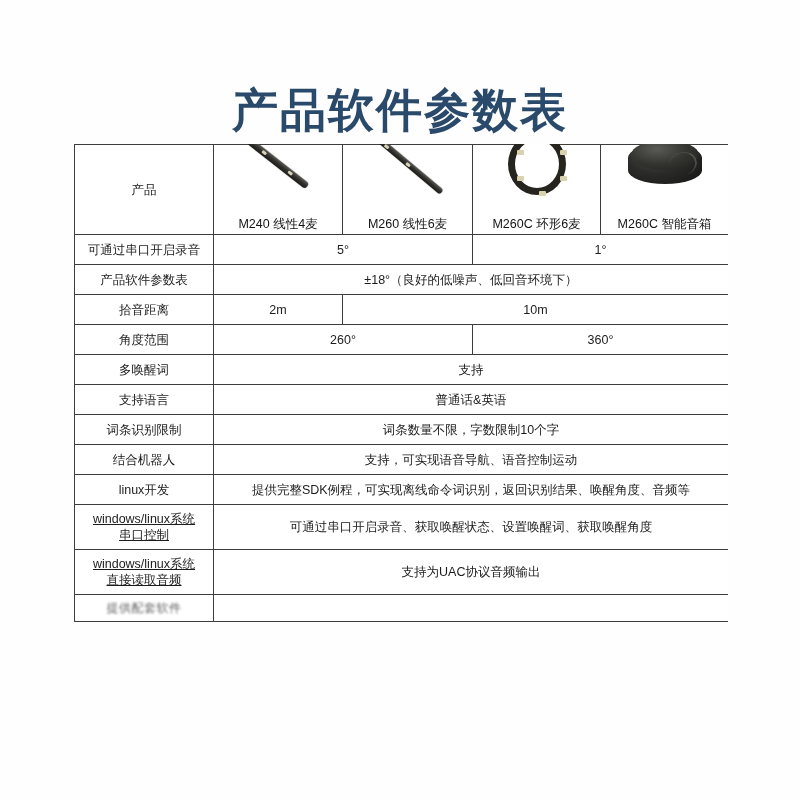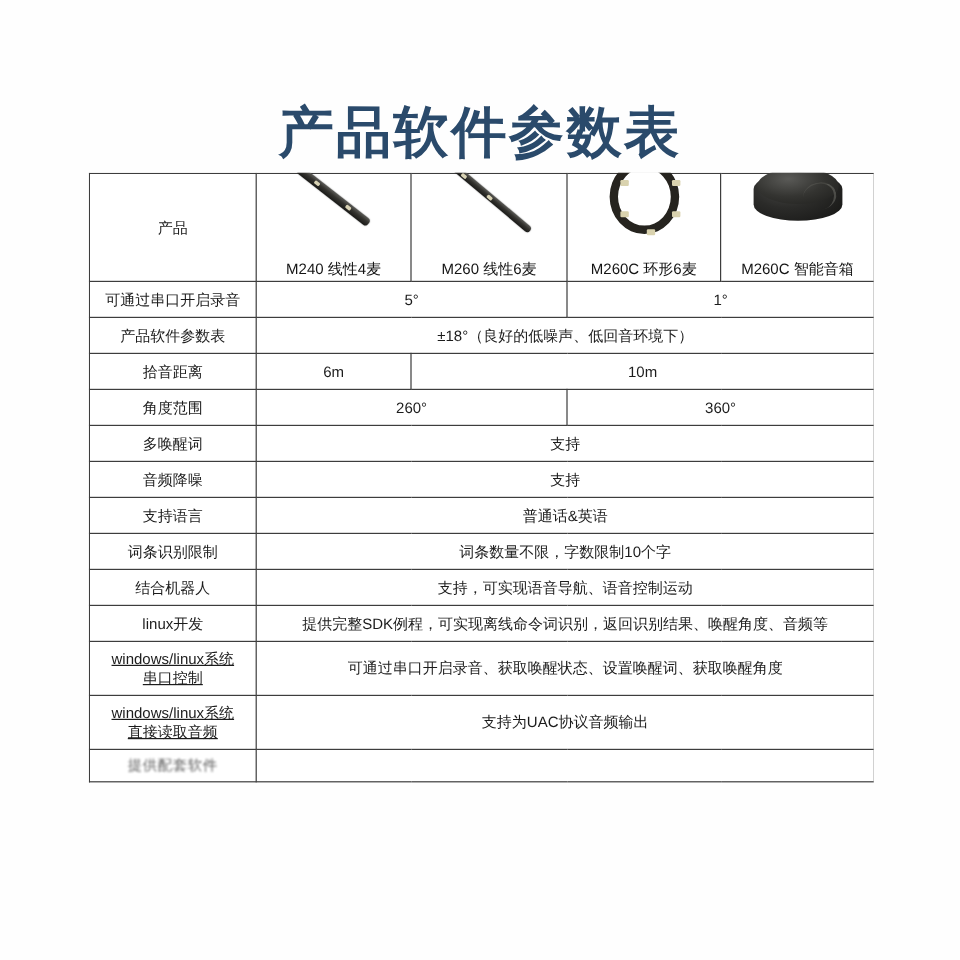--- a/index.html
+++ b/index.html
@@ -301,39 +301,35 @@
           <td colspan="2">1°</td>
         </tr>
 
         <tr class="rdata">
           <td class="label">产品软件参数表</td>
           <td colspan="4">±18°（良好的低噪声、低回音环境下）</td>
         </tr>
 
         <tr class="rdata">
           <td class="label">拾音距离</td>
-          <td colspan="1">6m</td>
+          <td colspan="1">2m</td>
           <td colspan="3">10m</td>
         </tr>
 
         <tr class="rdata">
           <td class="label">角度范围</td>
           <td colspan="2">260°</td>
           <td colspan="2">360°</td>
         </tr>
 
         <tr class="rdata">
           <td class="label">多唤醒词</td>
           <td colspan="4">支持</td>
         </tr>
 
-        <tr class="rdata">
-          <td class="label">音频降噪</td>
-          <td colspan="4">支持</td>
-        </tr>
 
 
         <tr class="rdata">
           <td class="label">支持语言</td>
           <td colspan="4">普通话&amp;英语</td>
         </tr>
 
         <tr class="rdata">
           <td class="label">词条识别限制</td>
           <td colspan="4">词条数量不限，字数限制10个字</td>

